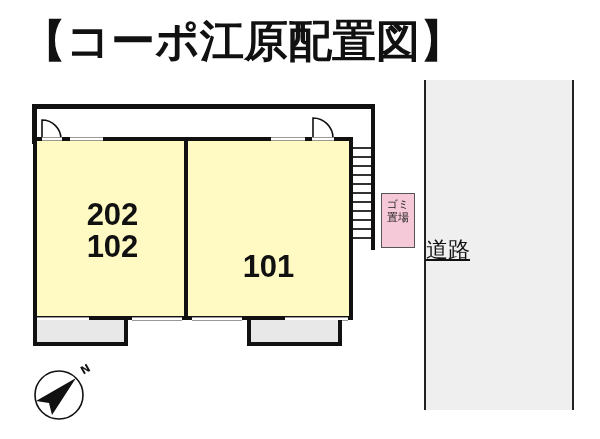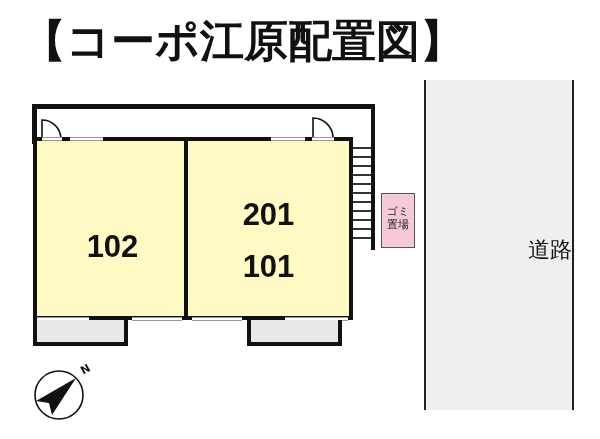--- a/index.html
+++ b/index.html
@@ -5,23 +5,23 @@
   html, body { margin:0; padding:0; background:#ffffff; }
   body { width:600px; height:439px; position:relative; overflow:hidden;
          font-family:"DejaVu Sans", sans-serif; }
   .abs { position:absolute; }
   #title { left:22px; top:18px; font-size:44px; font-weight:bold; color:#111; letter-spacing:0px; white-space:nowrap; line-height:46px; }
   .unit { background:#fff9c4; box-sizing:border-box; }
   .unit-label { position:absolute; left:0; right:0; text-align:center; font-family:"Liberation Sans", sans-serif; font-weight:bold; font-size:31px; line-height:34px; color:#111; }
   .wall { background:#111; }
   .balcony { background:#e8e8e8; border:4px solid #111; box-sizing:border-box; border-top:none; }
   .window { background:#fff; border-top:1px solid #999; border-bottom:1px solid #999; box-sizing:border-box; }
-  #garbage { background:#f6c9d8; border:1.5px solid #555; box-sizing:border-box; text-align:center; font-size:11px; line-height:13px; color:#222; padding-top:11px; }
+  #garbage { background:#f6c9d8; border:1.5px solid #555; box-sizing:border-box; text-align:center; font-size:11px; line-height:13px; color:#222; padding-top:4px; }
   #road { background:#efefef; border-left:2px solid #222; border-right:2px solid #222; box-sizing:border-box; }
-  #road-label { position:absolute; left:0; right:0; top:155px; text-align:right; font-size:22px; color:#111; }
+  #road-label { position:absolute; left:0; right:0; top:155px; text-align:left; font-size:22px; color:#111;text-decoration:underline; }
   .stair { background:#333; height:1.5px; }
 </style>
 </head>
 <body>
 
 <div id="title" class="abs">【コーポ江原配置図】</div>
 
 <div>
 
   <div class="abs wall" style="left:32px; top:104px; width:343px; height:5px;"></div>
@@ -30,27 +30,27 @@
 
   <svg class="abs" style="left:40px; top:118px;" width="26" height="22" viewBox="0 0 26 22">
     <path d="M2 21 V2 A19 19 0 0 1 21 21" fill="none" stroke="#111" stroke-width="1.6"></path>
   </svg>
 
   <svg class="abs" style="left:310px; top:115px;" width="26" height="24" viewBox="0 0 26 24">
     <path d="M3 23 V3 A20 20 0 0 1 23 23" fill="none" stroke="#111" stroke-width="1.6"></path>
   </svg>
 
   <div class="abs unit" style="left:33px; top:137px; width:155px; height:183px; border:4px solid #111; border-right:none;">
+    <div class="unit-label" style="top:57px;">202</div>
     <div class="unit-label" style="top:89px;">102</div>
   </div>
 
   <div class="abs wall" style="left:184px; top:137px; width:5px; height:183px;"></div>
 
   <div class="abs unit" style="left:188px; top:137px; width:165px; height:183px; border:4px solid #111; border-left:none;">
-    <div class="unit-label" style="top:57px;">201</div>
     <div class="unit-label" style="top:89px;margin-top:20px;">101</div>
   </div>
 
   <div class="abs window" style="left:42px; top:137px; width:20px; height:4px;"></div>
   <div class="abs window" style="left:70px; top:137px; width:33px; height:4px;"></div>
   <div class="abs window" style="left:271px; top:137px; width:34px; height:4px;"></div>
   <div class="abs window" style="left:312px; top:137px; width:22px; height:4px;"></div>
 
   <div class="abs window" style="left:37px; top:317px; width:52px; height:4px;"></div>
   <div class="abs window" style="left:132px; top:317px; width:50px; height:4px;"></div>

